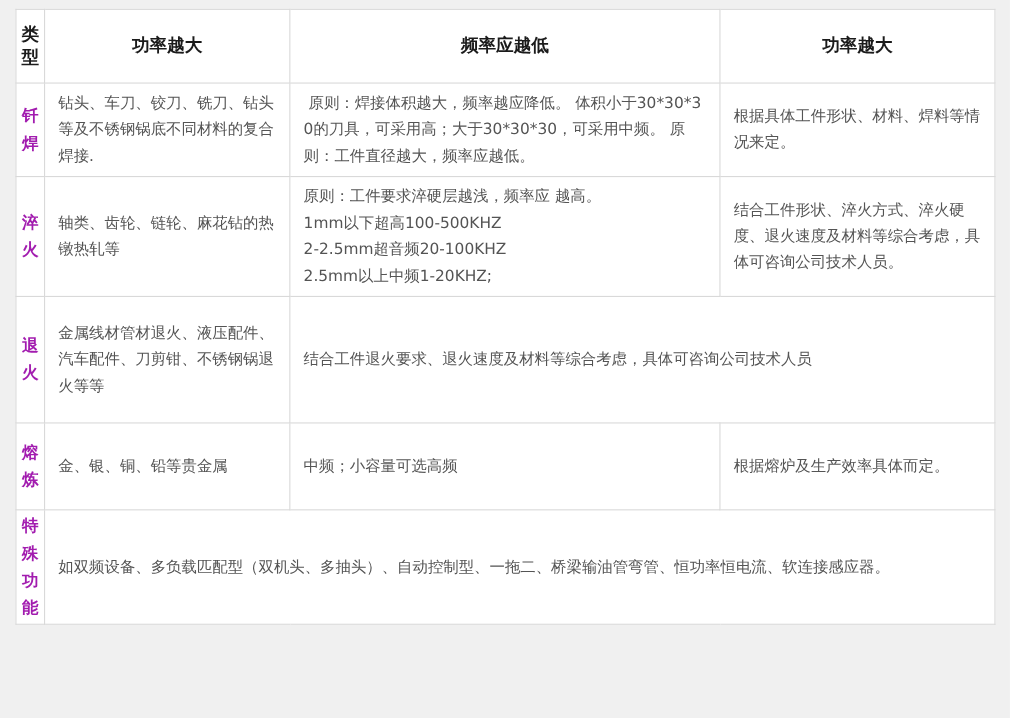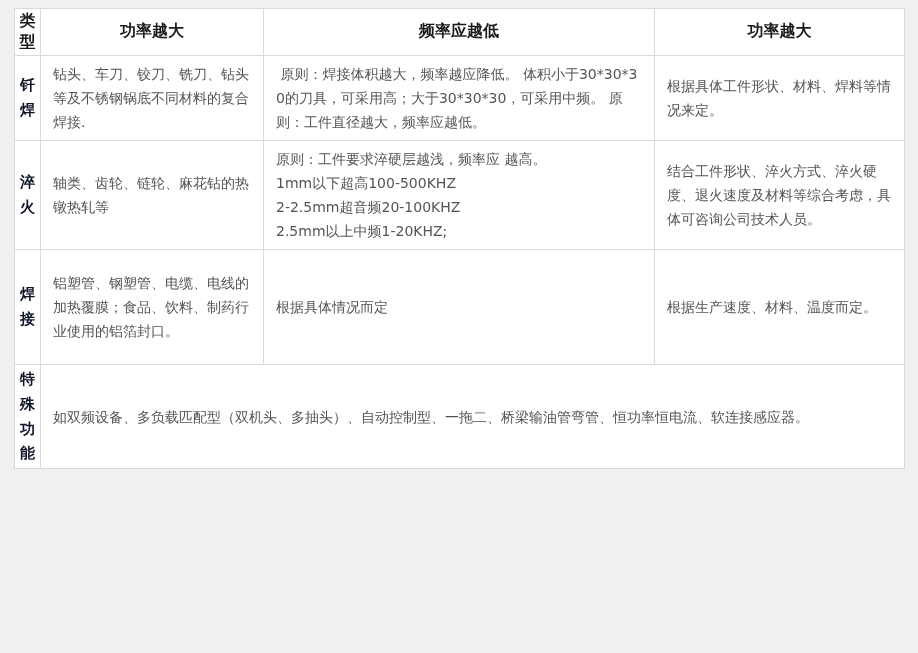--- a/index.html
+++ b/index.html
@@ -24,25 +24,25 @@
   }
   thead th {
     height: 46px;
     font-size: 16px;
     font-weight: bold;
     color: #1b1b1b;
     text-align: center;
     line-height: 1.3;
     padding: 2px;
   }
-  thead th.type-col { word-break: break-all; padding: 2px 4px; }
+  thead th.type-col { word-break: break-all; padding: 12px 4px; }
   tbody th.type-cell {
     font-size: 15px;
     font-weight: bold;
-    color: #0f172a;
+    color: #a21caf;
     text-align: center;
     word-break: break-all;
     line-height: 1.65;
     padding: 2px 4px;
     background: #ffffff;
   }
   td.body-cell {
     font-size: 14px;
     color: #545454;
     line-height: 1.72;
@@ -89,24 +89,29 @@
       <tr>
         <th class="type-cell">淬火</th>
         <td class="body-cell">轴类、齿轮、链轮、麻花钻的热镦热轧等</td>
         <td class="body-cell">原则：工件要求淬硬层越浅，频率应 越高。
 1mm以下超高100-500KHZ
 2-2.5mm超音频20-100KHZ
 2.5mm以上中频1-20KHZ;</td>
         <td class="body-cell">结合工件形状、淬火方式、淬火硬度、退火速度及材料等综合考虑，具体可咨询公司技术人员。</td>
       </tr>
       <tr>
-        <th class="type-cell">焊接</th>
-        <td class="body-cell">铝塑管、钢塑管、电缆、电线的加热覆膜；食品、饮料、制药行业使用的铝箔封口。</td>
-        <td class="body-cell">根据具体情况而定</td>
-        <td class="body-cell">根据生产速度、材料、温度而定。</td>
+        <th class="type-cell">退火</th>
+        <td class="body-cell">金属线材管材退火、液压配件、汽车配件、刀剪钳、不锈钢锅退火等等</td>
+        <td class="body-cell" colspan="2">结合工件退火要求、退火速度及材料等综合考虑，具体可咨询公司技术人员</td>
+      </tr>
+      <tr>
+        <th class="type-cell">熔炼</th>
+        <td class="body-cell">金、银、铜、铅等贵金属</td>
+        <td class="body-cell">中频；小容量可选高频</td>
+        <td class="body-cell">根据熔炉及生产效率具体而定。</td>
       </tr>
       <tr>
         <th class="type-cell">特殊功能</th>
         <td class="body-cell" colspan="3">如双频设备、多负载匹配型（双机头、多抽头）、自动控制型、一拖二、桥梁输油管弯管、恒功率恒电流、软连接感应器。</td>
       </tr>
     </tbody>
   </table>
 </div>
 
 </body></html>

